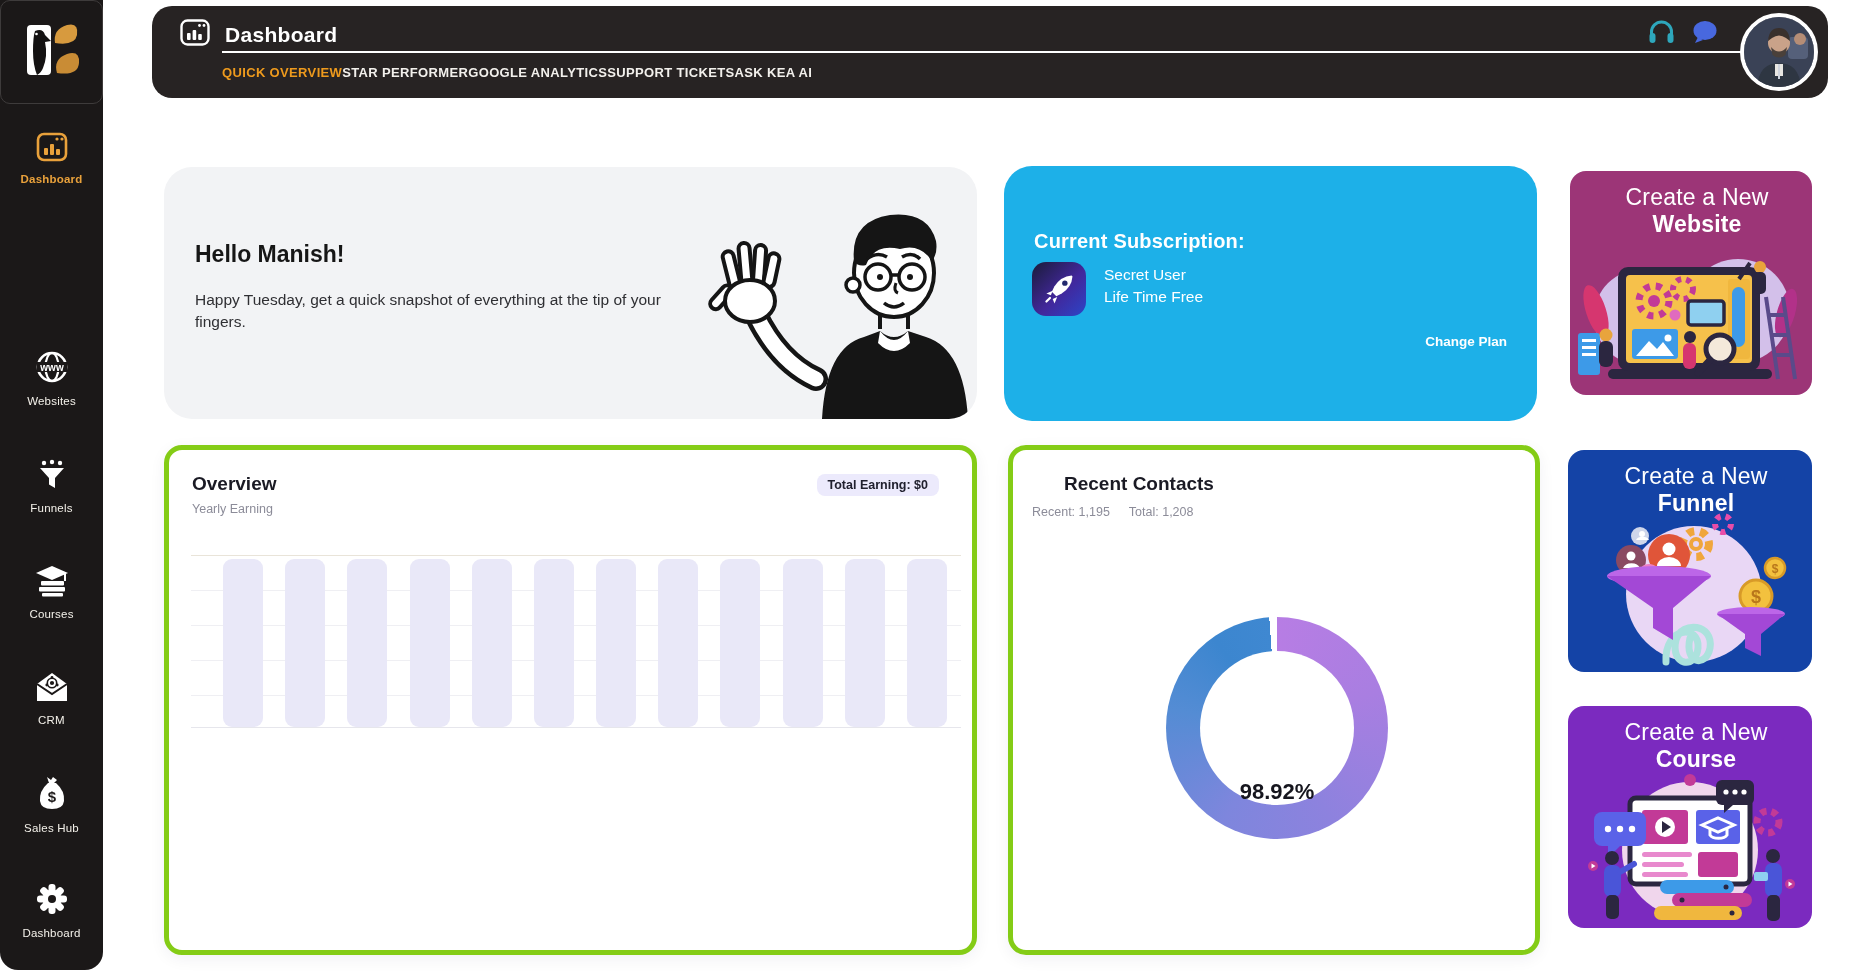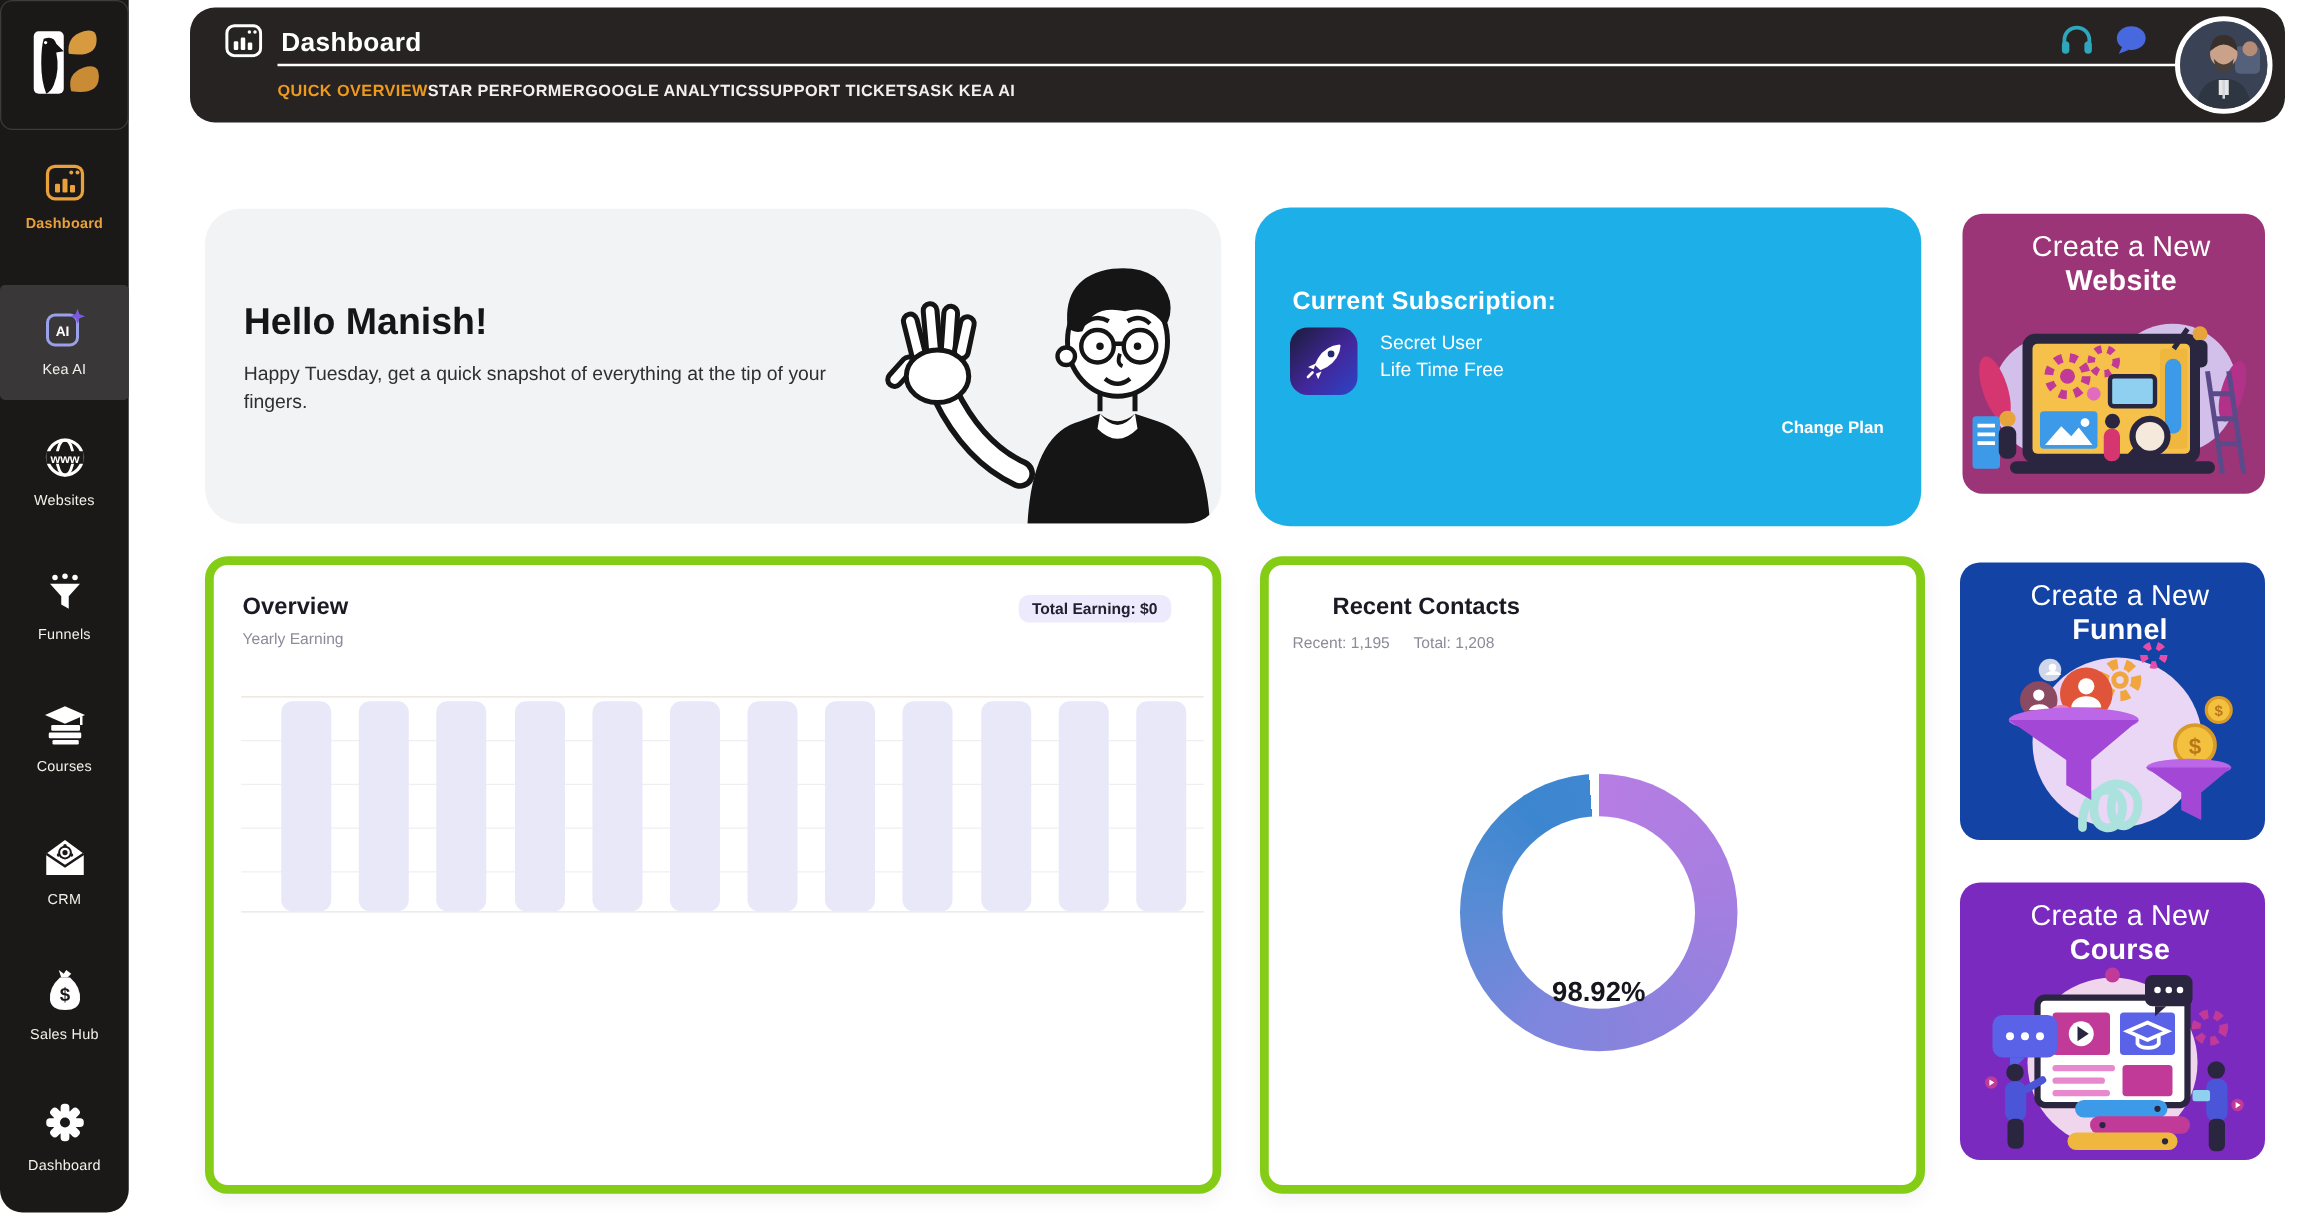--- a/index.html
+++ b/index.html
@@ -20,27 +20,27 @@
   .title-row { position:absolute; left:28px; top:13px; display:flex; align-items:center; gap:15px; }
   .page-title { color:#fff; font-size:21px; font-weight:700; letter-spacing:.3px; }
   .topbar-underline { position:absolute; left:70px; top:45px; width:1522px; height:2px; background:#fff; }
   .tabs { position:absolute; left:70px; top:59px; display:flex; }
   .tab { color:#F2F0EC; font-size:13px; font-weight:600; letter-spacing:.35px; cursor:pointer; }
   .tab.active { color:#EE9A1D; }
   .top-icons { position:absolute; left:1496px; top:13px; display:flex; gap:17px; align-items:center; }
   .avatar { position:absolute; left:1588px; top:7px; width:78px; height:78px; border-radius:50%; background:#2a3044; border:4px solid #fff; box-shadow:0 0 0 2px #8b8b8b inset; overflow:hidden; cursor:pointer; }
 
   
-  .card-white { position:absolute; background:#fff; border:7px solid #84cc16; border-radius:18px; box-shadow:0 4px 16px rgba(25,25,60,.06); }
+  .card-white { position:absolute; background:#fff; border:5px solid #84cc16; border-radius:18px; box-shadow:0 4px 16px rgba(25,25,60,.06); }
   .card-title { font-size:19px; font-weight:700; color:#1A1A24; }
   .card-sub { font-size:12.5px; color:#8C8C99; }
 
   
   .hello-card { position:absolute; left:164px; top:167px; width:813px; height:252px; background:#F2F3F5; border-radius:28px; overflow:hidden; }
-  .hello-title { position:absolute; left:31px; top:74px; font-size:30px; font-weight:700; color:#161616; }
+  .hello-title { position:absolute; left:31px; top:74px; font-size:23px; font-weight:700; color:#161616; }
   .hello-text { position:absolute; left:31px; top:122px; width:480px; font-size:15.5px; line-height:22px; color:#2F2F33; }
   .hello-illustration { position:absolute; left:540px; top:40px; }
 
   
   .sub-card { position:absolute; left:1004px; top:166px; width:533px; height:255px; background:#1DB0E8; border-radius:28px; }
   .sub-heading { position:absolute; left:30px; top:64px; color:#fff; font-size:20px; font-weight:700; letter-spacing:.2px; }
   .rocket-box { position:absolute; left:28px; top:96px; width:54px; height:54px; border-radius:14px; background:linear-gradient(135deg,#1A1C38 0%,#42279B 55%,#2B45C8 100%); display:flex; align-items:center; justify-content:center; }
   .sub-user { position:absolute; left:100px; top:100px; color:#fff; font-size:15.5px; }
   .sub-plan { position:absolute; left:100px; top:122px; color:#fff; font-size:15.5px; }
   .change-plan { position:absolute; right:30px; top:168px; color:#fff; font-size:13.5px; font-weight:600; cursor:pointer; }
@@ -102,30 +102,20 @@
           <circle cx="21" cy="7" r="1.6" fill="#E9A13B"></circle>
             <circle cx="26" cy="7" r="1.6" fill="#E9A13B"></circle>
           <rect x="8" y="16" width="4" height="7" rx="1" fill="#E9A13B"></rect>
           <rect x="14" y="12" width="4" height="11" rx="1" fill="#E9A13B"></rect>
           <rect x="20" y="17" width="4" height="6" rx="1" fill="#E9A13B"></rect>
         </svg>
       </span>
       <span class="lbl">Dashboard</span>
     </div>
 
-    <div class="nav-item active" style="top:228px">
-      <span>
-        <svg width="34" height="32" viewBox="0 0 34 32">
-          <rect x="3" y="6" width="24" height="24" rx="6" fill="none" stroke="#9BA0EA" stroke-width="2.4"></rect>
-          <text x="15" y="23" font-size="11" font-weight="bold" fill="#fff" text-anchor="middle" font-family="Liberation Sans, sans-serif">AI</text>
-          <path d="M27 1 l1.6 4.4 L33 7 l-4.4 1.6 L27 13 l-1.6 -4.4 L21 7 l4.4 -1.6 z" fill="#7B5AE0"></path>
-        </svg>
-      </span>
-      <span class="lbl">Kea AI</span>
-    </div>
 
     <div class="nav-item" style="top:332px">
       <span>
         <svg width="36" height="34" viewBox="0 0 36 34">
           <circle cx="18" cy="17" r="14" fill="none" stroke="#fff" stroke-width="2.6"></circle>
           <ellipse cx="18" cy="17" rx="6.5" ry="14" fill="none" stroke="#fff" stroke-width="2.2"></ellipse>
           <rect x="3" y="12" width="30" height="10" fill="#1B1818"></rect>
           <text x="18" y="21" font-size="10" font-weight="bold" fill="#fff" text-anchor="middle" font-family="Liberation Sans, sans-serif">www</text>
         </svg>
       </span>

